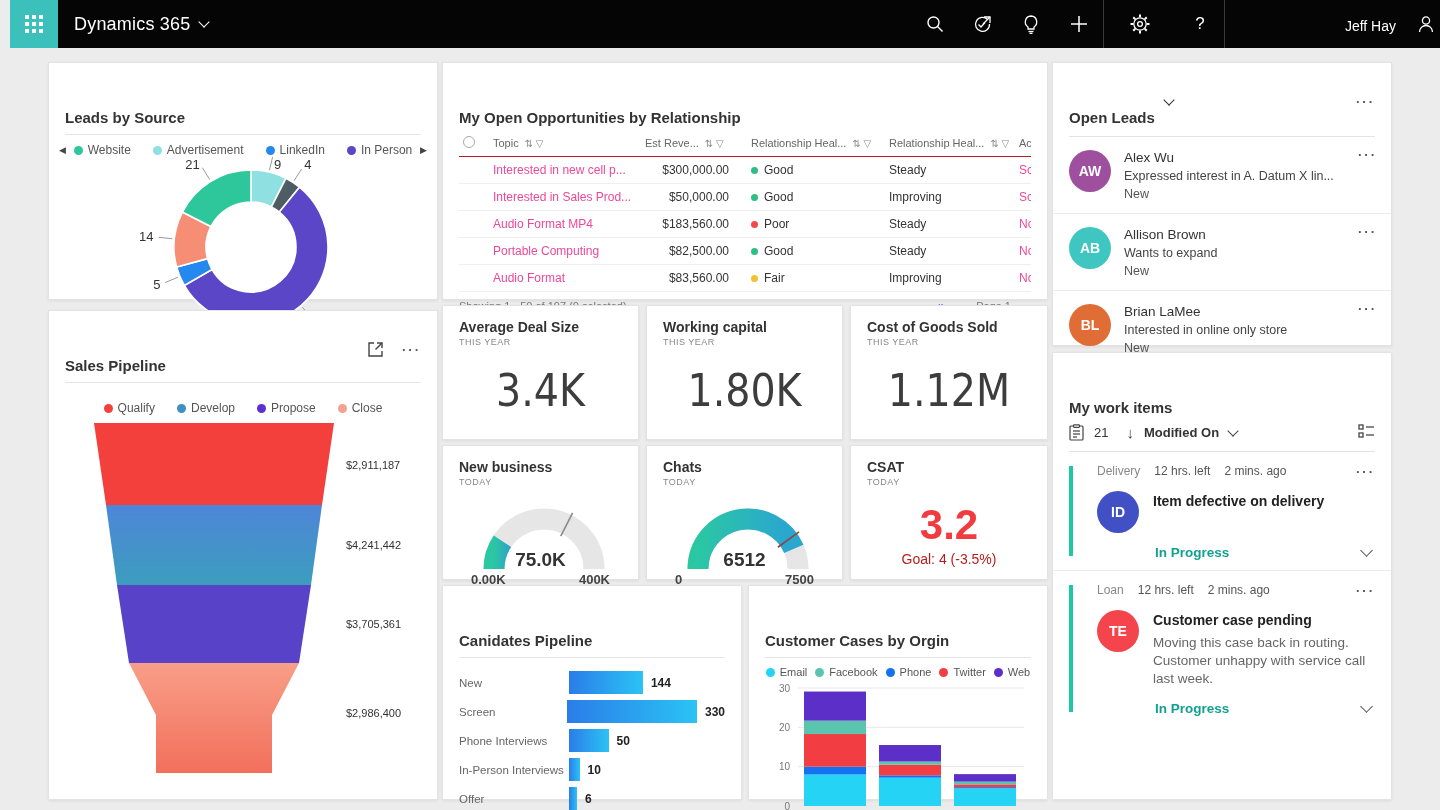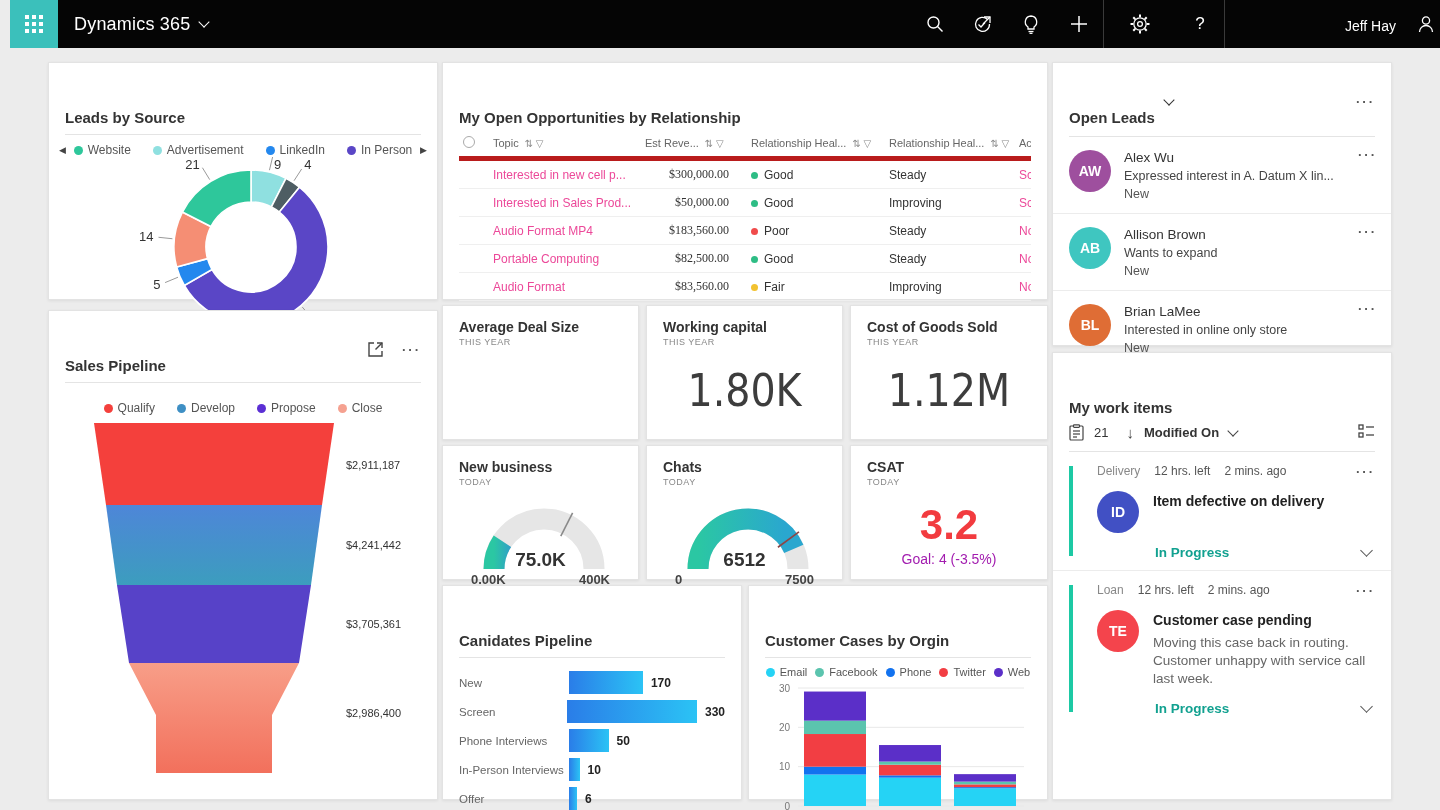--- a/index.html
+++ b/index.html
@@ -28,41 +28,41 @@
 
   
   .legend { display:flex; align-items:center; justify-content:center; gap:22px; font-size:12px; color:#555; }
   .lg-item { display:flex; align-items:center; gap:5px; }
   .lg-dot { width:9px; height:9px; border-radius:50%; }
   .lg-arrow { color:#444; font-size:9px; cursor:pointer; }
 
   
   #opps-table { width:100%; border-collapse:collapse; table-layout:fixed; }
   #opps-table th { font-size:11px; color:#666; font-weight:400; text-align:left; padding:6px 4px;
-    border-bottom:5px solid #b91c1c; white-space:nowrap; overflow:hidden;margin-top:36px; }
+    border-bottom:1px solid #b91c1c; white-space:nowrap; overflow:hidden;margin-top:36px; }
   #opps-table td { font-size:12px; color:#333; padding:6px 4px; border-bottom:1px solid #efefef; white-space:nowrap; overflow:hidden; }
   .link { color:#ec4899; cursor:pointer; }
-  .num { text-align:right; padding-right:18px !important;font-family:Liberation Serif, serif; }
+  .num { text-align:right; padding-right:18px !important; }
   .sorticons { color:#8a8a8a; font-size:10px; margin-left:6px; }
   .hdot { display:inline-block; width:7px; height:7px; border-radius:50%; margin-right:6px; }
   #opps-footer { display:flex; justify-content:space-between; align-items:center; padding:7px 16px; font-size:11px; color:#777; }
   .pager { color:#3b79d6; font-size:12px; display:flex; gap:8px; align-items:center; }
   .pager .pg { color:#777; font-size:11px; }
 
   
   .kpi-title { font-size:14px; font-weight:700; color:#333; }
   .kpi-sub { font-size:9px; color:#888; letter-spacing:.5px; margin-top:2px; }
   .kpi-value { font-size:44px; color:#3d3d3d; font-weight:500; text-align:center; margin-top:18px;
     font-family:"DejaVu Sans Condensed","Liberation Sans",sans-serif; }
   .gauge-wrap { position:relative; height:96px; margin-top:2px; }
   .gauge-val { position:absolute; left:0; right:0; bottom:14px; text-align:center; font-size:19px; font-weight:700; color:#333; }
   .gauge-min,.gauge-max { position:absolute; bottom:-2px; font-size:13px; font-weight:700; color:#444; }
   .gauge-min { left:12px; } .gauge-max { right:12px; }
   #csat-value { text-align:center; font-size:42px; font-weight:700; margin-top:14px; }
-  #csat-goal { text-align:center; font-size:14px; color:#a21caf; margin-top:2px; }
+  #csat-goal { text-align:center; font-size:14px; color:#b91c1c; margin-top:2px; }
 
   
   .cand-row { display:flex; align-items:center; height:29px; padding:0 16px; }
   .cand-label { width:110px; font-size:11.5px; color:#666; }
   .cand-bar { height:23px; background:linear-gradient(90deg,#2a7de8,#2bc3f5); }
   .cand-val { font-size:12px; color:#222; font-weight:700; margin-left:8px; }
 
   
   .lead-row { display:flex; padding:13px 16px 12px 16px; border-bottom:1px solid #ececec; position:relative; }
   .avatar { width:42px; height:42px; border-radius:50%; color:#fff; font-size:14px; font-weight:700;
@@ -351,20 +351,21 @@
         <span>←</span>
         <span class="pg">Page 1</span>
         <span>→</span>
       </span>
     </div>
   </div>
 
   <div class="card" style="left:442px; top:305px; width:197px; height:135px; padding:13px 16px;">
     <div class="kpi-title">Average Deal Size</div>
     <div class="kpi-sub">THIS YEAR</div>
+    <div class="kpi-value">3.4K</div>
   </div>
   <div class="card" style="left:646px; top:305px; width:197px; height:135px; padding:13px 16px;">
     <div class="kpi-title">Working capital</div>
     <div class="kpi-sub">THIS YEAR</div>
     <div class="kpi-value">1.80K</div>
   </div>
   <div class="card" style="left:850px; top:305px; width:198px; height:135px; padding:13px 16px;">
     <div class="kpi-title">Cost of Goods Sold</div>
     <div class="kpi-sub">THIS YEAR</div>
     <div class="kpi-value">1.12M</div>
@@ -409,21 +410,21 @@
 
   <div class="card" style="left:442px; top:585px; width:300px; height:215px;">
     <div class="chead">
       <span class="card-title">Canidates Pipeline</span>
     </div>
     <div class="c-hr"></div>
     <div id="cand-rows" style="padding-top:10px;">
         <div class="cand-row">
           <span class="cand-label">New</span>
           <div class="cand-bar" style="width: 73.92px;"></div>
-          <span class="cand-val">170</span>
+          <span class="cand-val">144</span>
         </div>
         <div class="cand-row">
           <span class="cand-label">Screen</span>
           <div class="cand-bar" style="width: 132px;"></div>
           <span class="cand-val">330</span>
         </div>
         <div class="cand-row">
           <span class="cand-label">Phone Interviews</span>
           <div class="cand-bar" style="width: 39.6px;"></div>
           <span class="cand-val">50</span>

